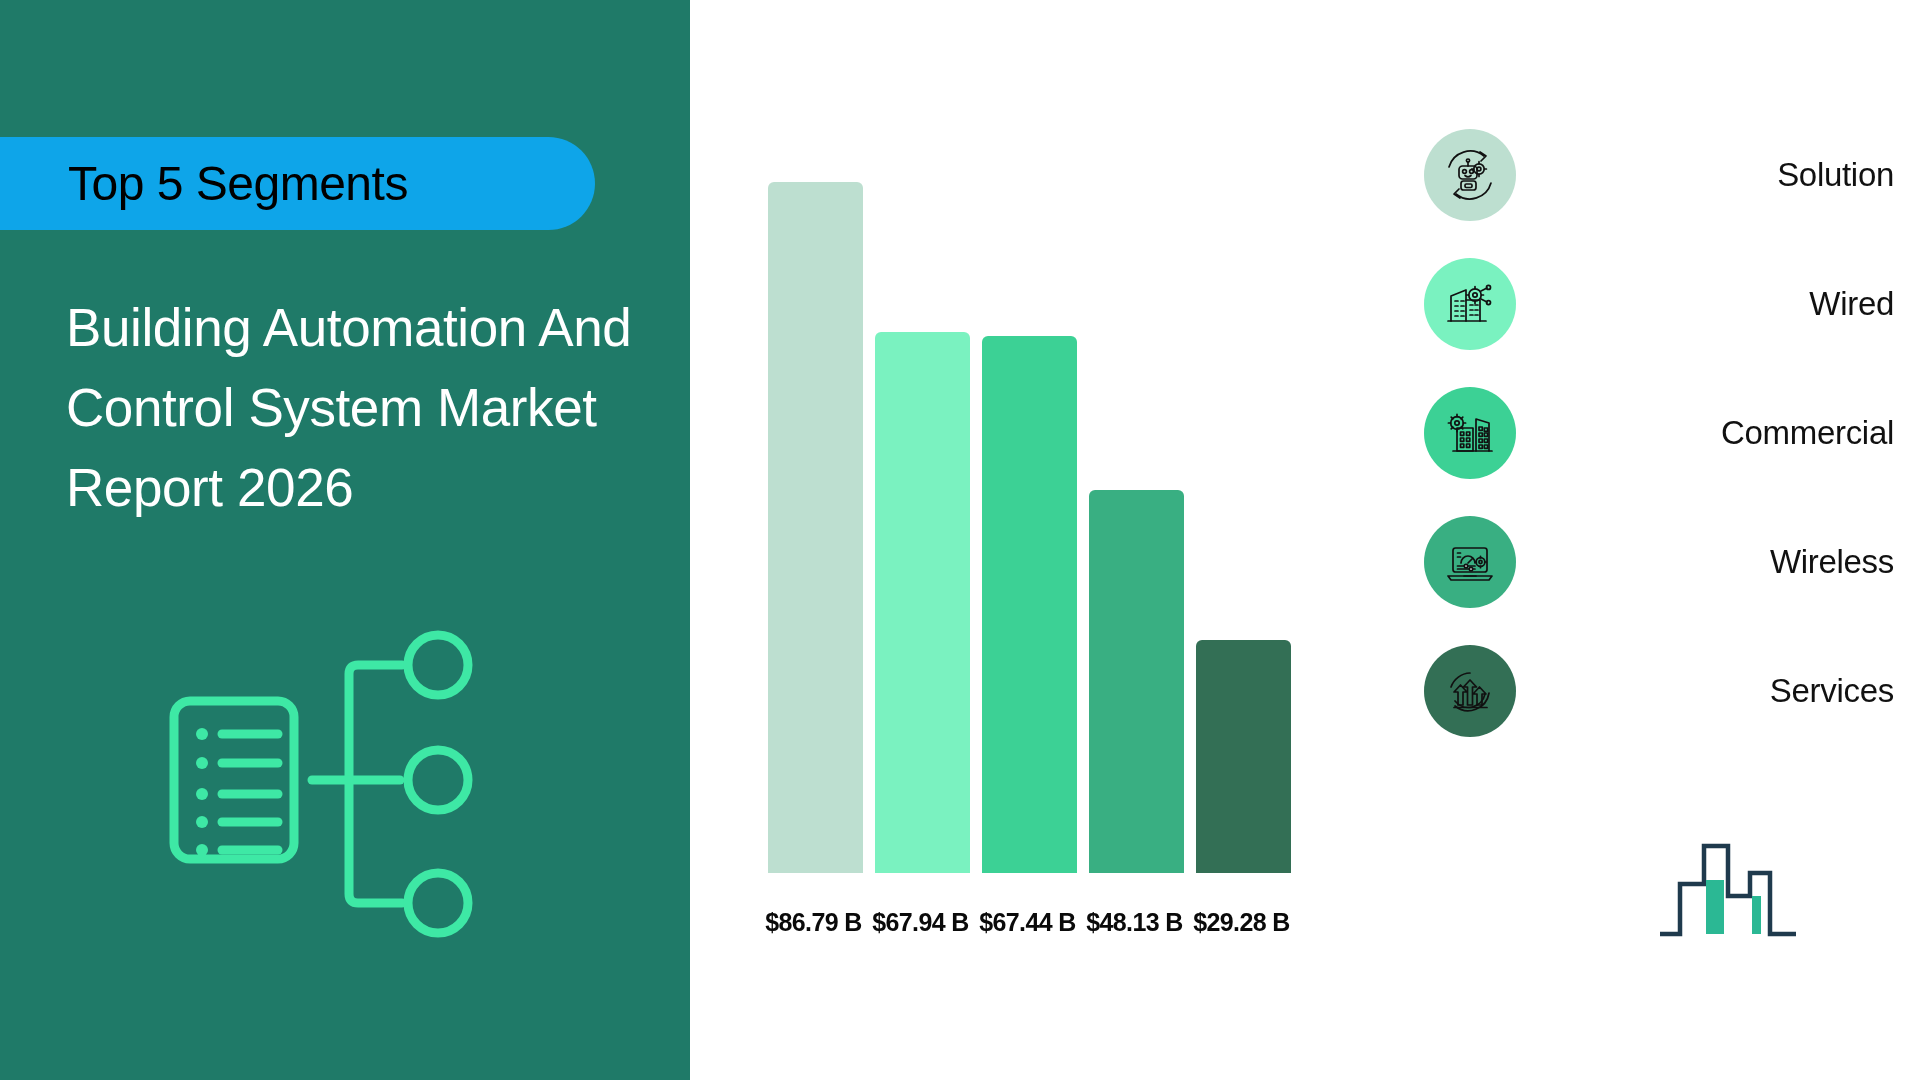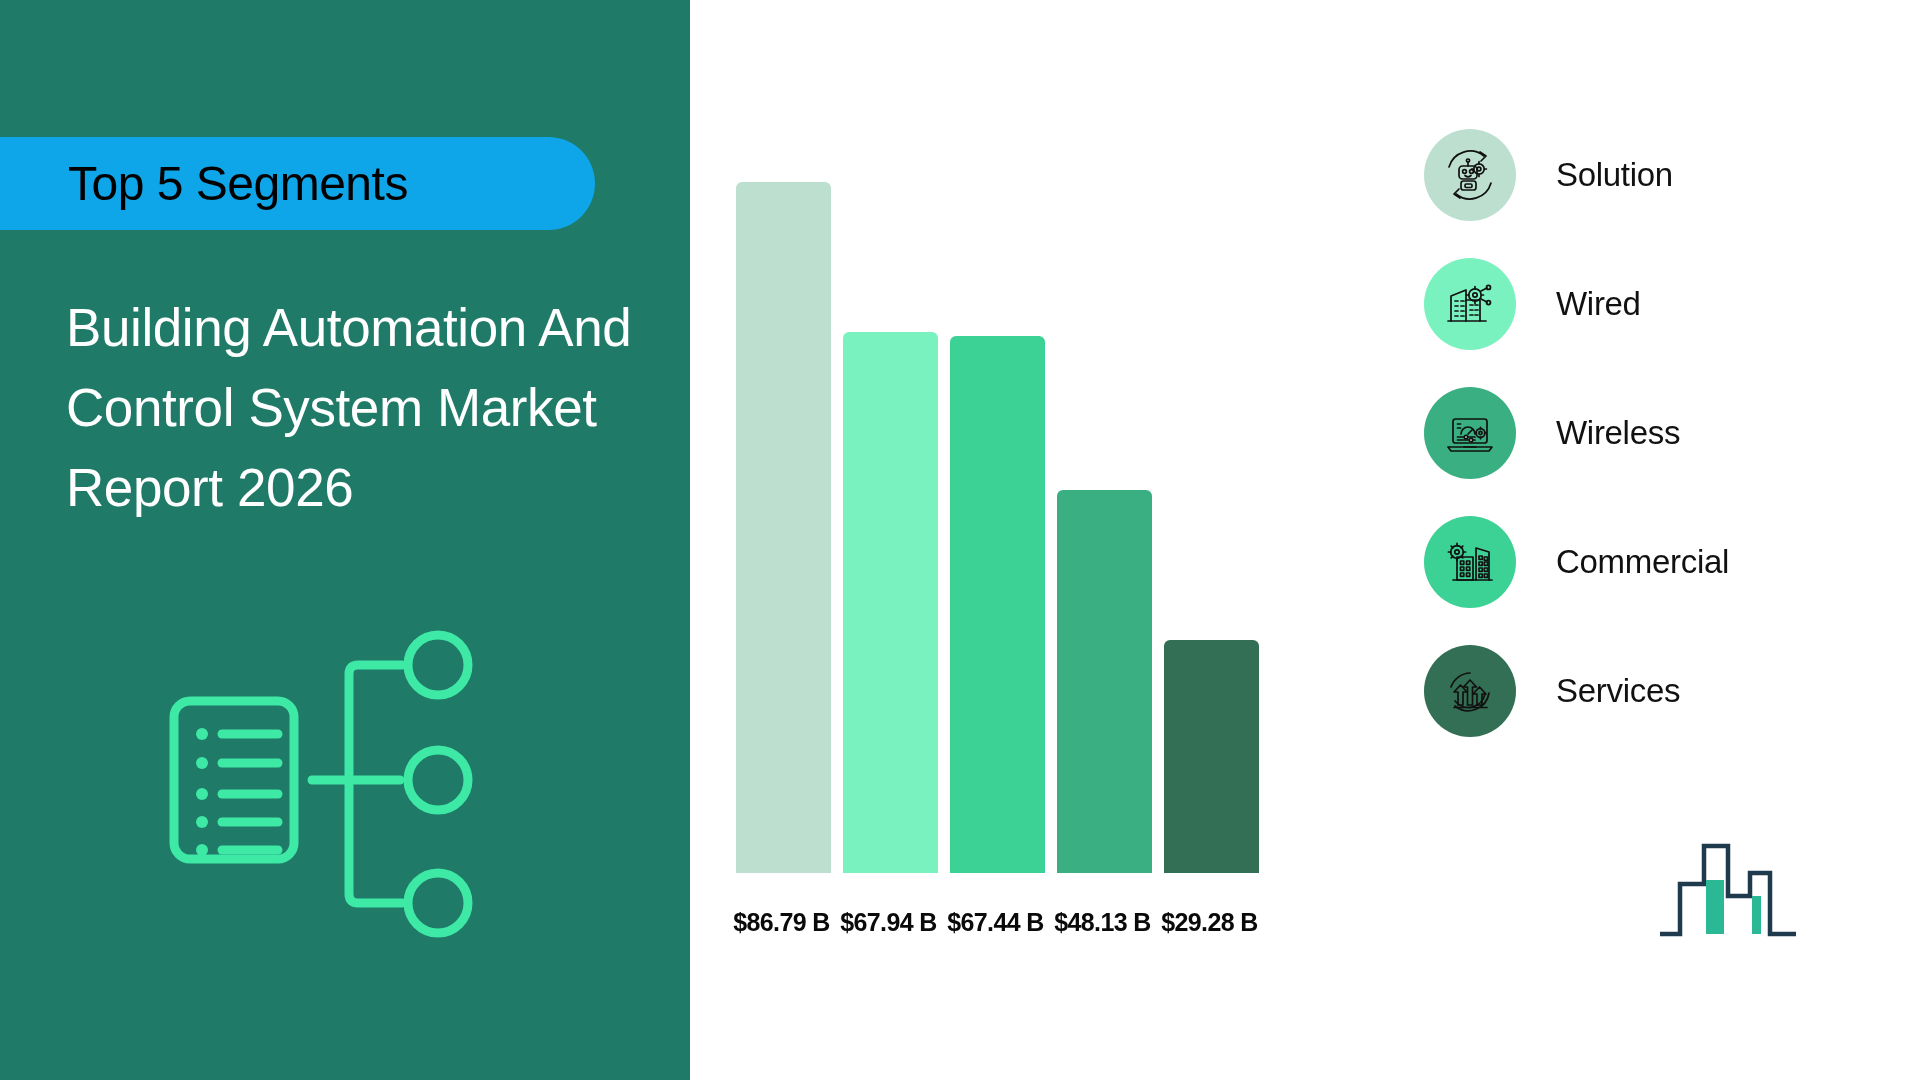--- a/index.html
+++ b/index.html
@@ -33,21 +33,21 @@
     letter-spacing:-0.4px;
   }
 
   
   #segment-icon{
     position:absolute;left:160px;top:608px;width:350px;height:340px;
   }
 
   
   #chart-area{
-    position:absolute;left:728px;top:0;width:560px;height:1080px;
+    position:absolute;left:760px;top:0;width:560px;height:1080px;
   }
   #bars{
     position:absolute;left:8px;bottom:207px;
     width:530px;height:700px;
     display:flex;align-items:flex-end;gap:12px;
   }
   .bar{
     width:95px;
     border-radius:6px 6px 0 0;
   }
@@ -59,21 +59,21 @@
     width:107px;text-align:center;
     font-size:25px;font-weight:bold;color:#0a0a0a;
     letter-spacing:-0.6px;white-space:nowrap;
   }
 
   
   #legend{
     position:absolute;left:1424px;top:123px;width:470px;
   }
   .legend-row{
-    display:flex;align-items:center;height:104px;margin-bottom:25px;
+    display:flex;align-items:center;height:104px;margin-bottom:25px;justify-content:space-between;
   }
   .legend-dot{
     width:92px;height:92px;border-radius:50%;
     display:flex;align-items:center;justify-content:center;
     flex:0 0 auto;
   }
   .legend-dot svg{display:block;}
   .legend-label{
     margin-left:40px;font-size:33px;color:#111;letter-spacing:-0.3px;
     white-space:nowrap;
@@ -183,44 +183,20 @@
             <circle cx="35" cy="21" r="2.2"></circle>
             <path d="M35 12.5 v2.3 M35 27.2 v2.3 M26.5 21 h2.3 M41.2 21 h2.3"></path>
             <line x1="41" y1="17" x2="47" y2="14"></line>
             <line x1="41" y1="25" x2="47" y2="28"></line>
             <circle cx="48.5" cy="13.4" r="2"></circle>
             <circle cx="48.5" cy="28.6" r="2"></circle>
           </svg>
         </span>
       </div>
       <span class="legend-label">Wired</span>
-    </div>
-
-    <div class="legend-row">
-      <div class="legend-dot" style="background: rgb(57, 175, 130);">
-        <span>
-          <svg width="60" height="60" viewBox="0 0 60 60" fill="none" stroke="#111" stroke-width="1.7" stroke-linecap="round" stroke-linejoin="round">
-            <rect x="13" y="16" width="34" height="24" rx="2.5"></rect>
-            <path d="M8 44 h44 l-3 4 H11 Z"></path>
-            <path d="M24 44 h12"></path>
-            <path d="M21 31 a7 7 0 0 1 14 0"></path>
-            <line x1="28" y1="31" x2="32.5" y2="26.5"></line>
-            <line x1="17.5" y1="21" x2="20.5" y2="21"></line>
-            <line x1="17.5" y1="25" x2="20.5" y2="25"></line>
-            <line x1="17.5" y1="34" x2="35" y2="34"></line>
-            <line x1="17.5" y1="37" x2="35" y2="37"></line>
-            <circle cx="26" cy="34" r="1.7" fill="#fff"></circle>
-            <circle cx="31" cy="37" r="1.7" fill="#fff"></circle>
-            <circle cx="40.5" cy="30" r="4.4"></circle>
-            <circle cx="40.5" cy="30" r="1.6"></circle>
-            <path d="M40.5 24.3 v1.6 M40.5 34.1 v1.6 M34.8 30 h1.6 M44.6 30 h1.6"></path>
-          </svg>
-        </span>
-      </div>
-      <span class="legend-label">Wireless</span>
     </div>
 
     <div class="legend-row">
       <div class="legend-dot" style="background: rgb(60, 209, 149);">
         <span>
           <svg width="60" height="60" viewBox="0 0 60 60" fill="none" stroke="#111" stroke-width="1.7" stroke-linecap="round" stroke-linejoin="round">
             <rect x="17" y="25" width="16" height="23"></rect>
             <path d="M36 48 V16 L49 20 V48"></path>
             <path d="M13 48 H52"></path>
             <rect x="20.5" y="29" width="3.3" height="3.3"></rect>
@@ -242,20 +218,44 @@
             <path d="M17 11.4 v2.4 M17 26.2 v2.4 M8.4 20 h2.4 M23.2 20 h2.4
                      M11.2 14.2 l1.7 1.7 M21.1 24.1 l1.7 1.7
                      M22.8 14.2 l-1.7 1.7 M12.9 24.1 l-1.7 1.7"></path>
           </svg>
         </span>
       </div>
       <span class="legend-label">Commercial</span>
     </div>
 
     <div class="legend-row">
+      <div class="legend-dot" style="background: rgb(57, 175, 130);">
+        <span>
+          <svg width="60" height="60" viewBox="0 0 60 60" fill="none" stroke="#111" stroke-width="1.7" stroke-linecap="round" stroke-linejoin="round">
+            <rect x="13" y="16" width="34" height="24" rx="2.5"></rect>
+            <path d="M8 44 h44 l-3 4 H11 Z"></path>
+            <path d="M24 44 h12"></path>
+            <path d="M21 31 a7 7 0 0 1 14 0"></path>
+            <line x1="28" y1="31" x2="32.5" y2="26.5"></line>
+            <line x1="17.5" y1="21" x2="20.5" y2="21"></line>
+            <line x1="17.5" y1="25" x2="20.5" y2="25"></line>
+            <line x1="17.5" y1="34" x2="35" y2="34"></line>
+            <line x1="17.5" y1="37" x2="35" y2="37"></line>
+            <circle cx="26" cy="34" r="1.7" fill="#fff"></circle>
+            <circle cx="31" cy="37" r="1.7" fill="#fff"></circle>
+            <circle cx="40.5" cy="30" r="4.4"></circle>
+            <circle cx="40.5" cy="30" r="1.6"></circle>
+            <path d="M40.5 24.3 v1.6 M40.5 34.1 v1.6 M34.8 30 h1.6 M44.6 30 h1.6"></path>
+          </svg>
+        </span>
+      </div>
+      <span class="legend-label">Wireless</span>
+    </div>
+
+    <div class="legend-row">
       <div class="legend-dot" style="background: rgb(51, 111, 85);">
         <span>
           <svg width="60" height="60" viewBox="0 0 60 60" fill="none" stroke="#111" stroke-width="1.7" stroke-linecap="round" stroke-linejoin="round">
             <path d="M11 26 A21 21 0 0 1 30 12"></path>
             <path d="M49 32 A21 21 0 0 1 15 45"></path>
             <path d="M15 40 A17 17 0 0 0 45 33"></path>
             <path d="M18 44 V31 l-4 0 l6.5 -7 l6.5 7 l-4 0 V44 Z"></path>
             <path d="M27.5 44 V26 l-4 0 l6.5 -7 l6.5 7 l-4 0 V44 Z"></path>
             <path d="M37 44 V33 l-4 0 l6.5 -7 l6.5 7 l-4 0 V44 Z"></path>
             <line x1="14" y1="46.5" x2="47" y2="46.5"></line>

